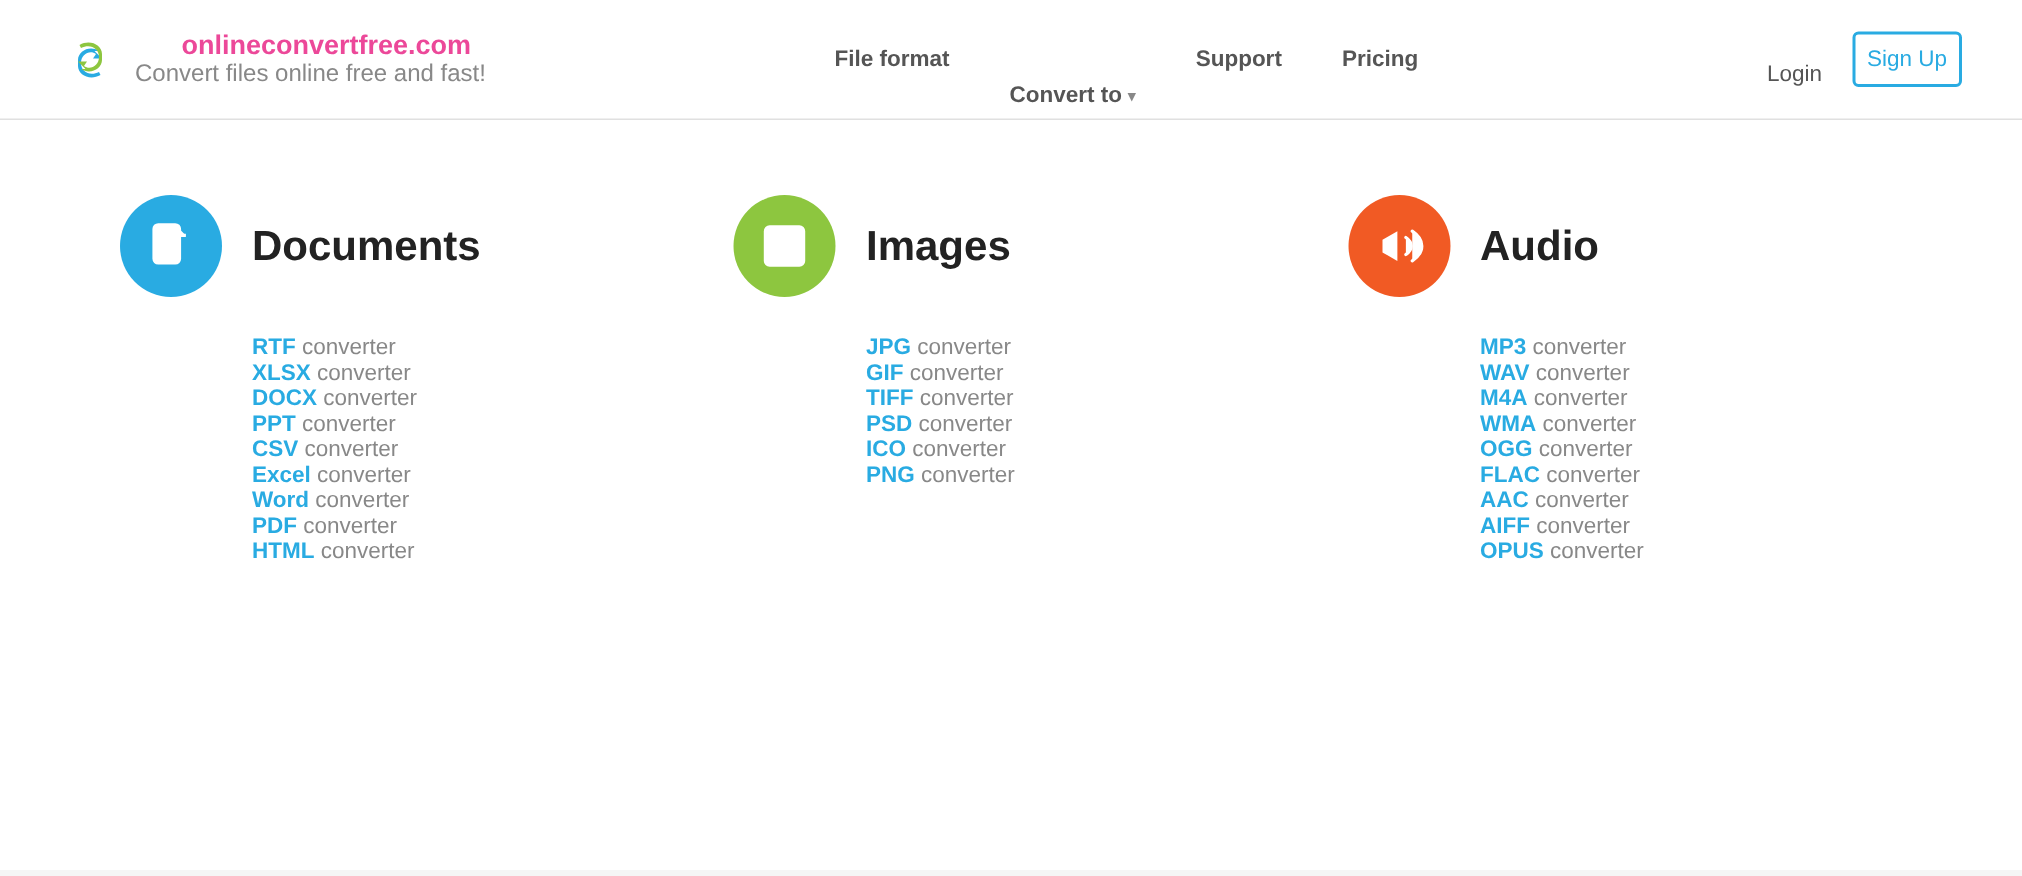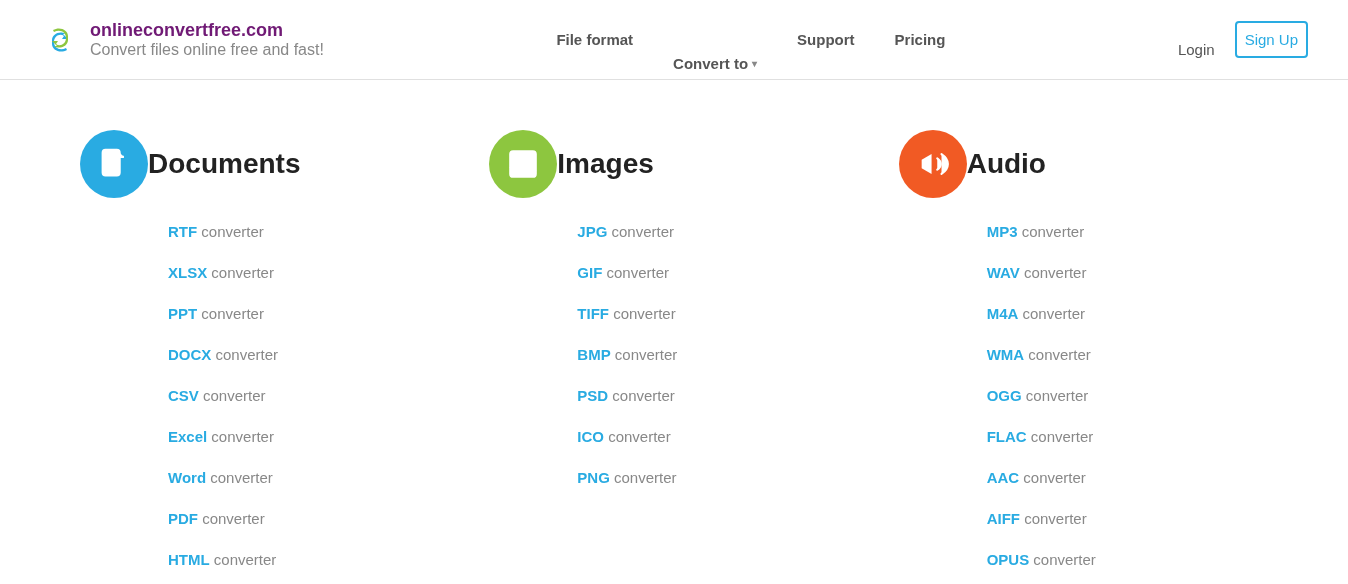--- a/index.html
+++ b/index.html
@@ -24,21 +24,22 @@
       width: 40px;
       height: 40px;
     }
     .logo-text-block {
       display: flex;
       flex-direction: column;
     }
     .logo-title {
       font-size: 18px;
       font-weight: bold;
-      color: #701a75;
+      color: #ec4899;
+      margin-left: 31px;
     }
     .logo-subtitle {
       font-size: 16px;
       color: #888;
     }
     .nav {
       display: flex;
       align-items: center;
       gap: 40px;
       flex: 1;
@@ -93,20 +94,21 @@
       display: grid;
       grid-template-columns: repeat(3, 1fr);
       gap: 40px;
     }
 
     .category-section { }
 
     .category-header {
       display: flex;
       align-items: center;
+      gap: 20px;
       margin-bottom: 25px;
     }
 
     .category-icon {
       width: 68px;
       height: 68px;
       border-radius: 50%;
       display: flex;
       align-items: center;
       justify-content: center;
@@ -124,21 +126,21 @@
     .category-title {
       font-size: 28px;
       font-weight: bold;
       color: #222;
     }
 
     .converter-list {
       list-style: none;
       display: flex;
       flex-direction: column;
-      gap: 24px;
+      gap: 0;
       padding-left: 88px;
     }
 
     .converter-item {
       font-size: 15px;
       cursor: pointer;
     }
     .converter-item .format-name {
       color: #29abe2;
       font-weight: bold;
@@ -190,22 +192,22 @@
     <line x1="7" y1="9" x2="16" y2="9" stroke="white" stroke-width="1.5"></line>
     <line x1="7" y1="12" x2="16" y2="12" stroke="white" stroke-width="1.5"></line>
     <line x1="7" y1="15" x2="13" y2="15" stroke="white" stroke-width="1.5"></line>
   </svg>
           </div>
           <h2 class="category-title">Documents</h2>
         </div>
         <ul class="converter-list">
           <li class="converter-item"><span class="format-name">RTF</span><span class="format-suffix"> converter</span></li>
           <li class="converter-item"><span class="format-name">XLSX</span><span class="format-suffix"> converter</span></li>
+          <li class="converter-item"><span class="format-name">DOCX</span><span class="format-suffix"> converter</span></li>
           <li class="converter-item"><span class="format-name">PPT</span><span class="format-suffix"> converter</span></li>
-          <li class="converter-item"><span class="format-name">DOCX</span><span class="format-suffix"> converter</span></li>
           <li class="converter-item"><span class="format-name">CSV</span><span class="format-suffix"> converter</span></li>
           <li class="converter-item"><span class="format-name">Excel</span><span class="format-suffix"> converter</span></li>
           <li class="converter-item"><span class="format-name">Word</span><span class="format-suffix"> converter</span></li>
           <li class="converter-item"><span class="format-name">PDF</span><span class="format-suffix"> converter</span></li>
           <li class="converter-item"><span class="format-name">HTML</span><span class="format-suffix"> converter</span></li>
         </ul>
       </div>
       <div class="category-section">
         <div class="category-header">
           <div class="category-icon icon-images">
@@ -214,21 +216,20 @@
     <circle cx="8.5" cy="8.5" r="1.5" fill="white"></circle>
     <path d="M3 15l5-5 4 4 3-3 6 6" stroke="white" stroke-width="1.5" stroke-linejoin="round"></path>
   </svg>
           </div>
           <h2 class="category-title">Images</h2>
         </div>
         <ul class="converter-list">
           <li class="converter-item"><span class="format-name">JPG</span><span class="format-suffix"> converter</span></li>
           <li class="converter-item"><span class="format-name">GIF</span><span class="format-suffix"> converter</span></li>
           <li class="converter-item"><span class="format-name">TIFF</span><span class="format-suffix"> converter</span></li>
-          <li class="converter-item"><span class="format-name">BMP</span><span class="format-suffix"> converter</span></li>
           <li class="converter-item"><span class="format-name">PSD</span><span class="format-suffix"> converter</span></li>
           <li class="converter-item"><span class="format-name">ICO</span><span class="format-suffix"> converter</span></li>
           <li class="converter-item"><span class="format-name">PNG</span><span class="format-suffix"> converter</span></li>
         </ul>
       </div>
       <div class="category-section">
         <div class="category-header">
           <div class="category-icon icon-audio">
             <svg viewBox="0 0 24 24" fill="none" xmlns="http://www.w3.org/2000/svg">
     <polygon points="11,5 4,9 4,15 11,19" fill="white"></polygon>

